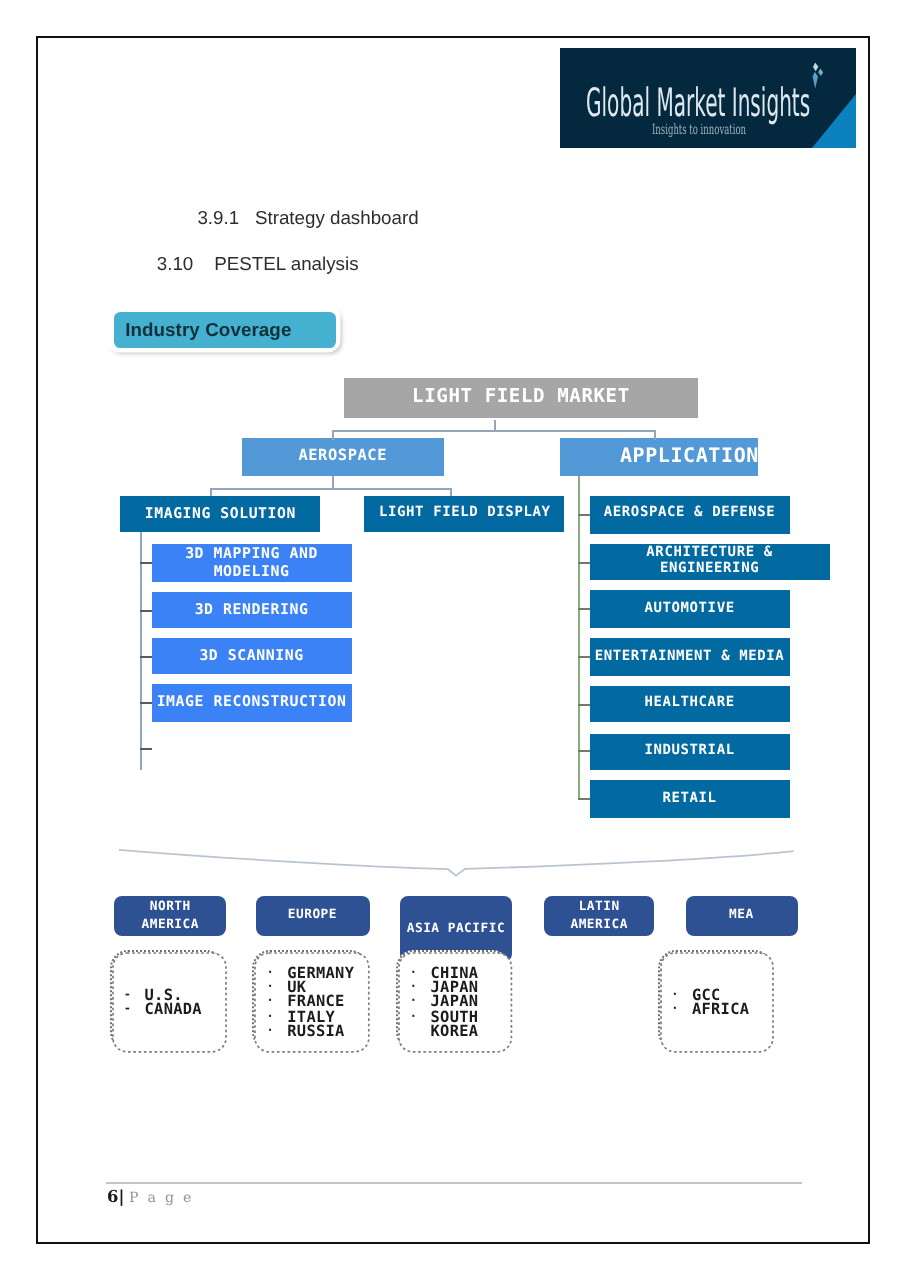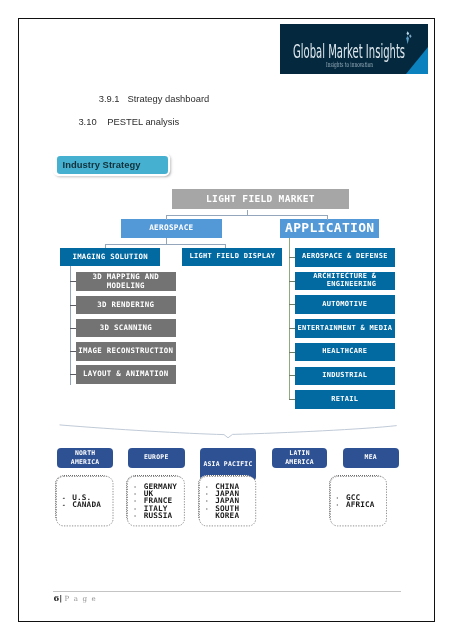--- a/index.html
+++ b/index.html
@@ -7,35 +7,35 @@
   #page{position:absolute;left:17.7px;top:17.7px;width:417.5px;height:604.4px;border:1.5px solid #111;box-sizing:border-box;background:#fff;}
 
   
   .logo{position:absolute;left:261.2px;top:4.9px;width:148.6px;height:50.6px;background:#04293e;overflow:hidden;}
   .logo .tri{position:absolute;right:0;bottom:0;width:0;height:0;border-left:22px solid transparent;border-bottom:27.5px solid #0b82bd;}
   .logo .lname{position:absolute;left:12.9px;top:16.2px;font-family:"DejaVu Sans",sans-serif;font-weight:400;font-size:19.6px;color:#dfe8ee;white-space:nowrap;transform:scale(0.512,1);transform-origin:0 0;}
   .logo .ltag{position:absolute;left:46px;top:37.6px;font-family:"DejaVu Serif",serif;font-size:7px;color:#9eb3c0;white-space:nowrap;transform:scale(0.608,1);transform-origin:0 0;}
   .logo .mark{position:absolute;left:125.4px;top:7.3px;}
 
   
-  .toc{position:absolute;font-family:"Liberation Sans",sans-serif;font-size:9.4px;color:#2d2d2d;white-space:nowrap;}
+  .toc{position:absolute;font-family:"Liberation Sans",sans-serif;font-size:9.4px;color:#2d2d2d;white-space:nowrap;margin-top:10px;}
   .toc .num{display:inline-block;text-align:left;}
 
   
   .badge-wrap{position:absolute;left:35.2px;top:135.2px;width:115.5px;height:20.8px;background:#ffffff;border-radius:5px;box-shadow:0 0 0 1.2px #ffffff, 1.5px 1.5px 2.4px rgba(90,90,90,0.45);}
   .badge{position:absolute;left:2.7px;top:1.8px;width:111px;height:18.3px;background:#45b0d0;border-radius:3.2px;display:flex;align-items:center;justify-content:flex-start;padding-left:6px;box-sizing:border-box;}
   .badge span{font-family:"Liberation Sans",sans-serif;font-weight:bold;font-size:9.4px;color:#11313a;letter-spacing:0.05px;}
 
   
   #chart{position:absolute;left:0;top:0;width:417px;height:604px;}
   .box{position:absolute;display:flex;align-items:center;justify-content:center;text-align:center;box-sizing:border-box;color:#fff;font-family:"DejaVu Sans Mono",monospace;font-weight:bold;letter-spacing:0.3px;line-height:1.12;}
   .grey{background:#a6a6a6;}
   .blue1{background:#5499d7;}
   .green{background:#0369a1;}
-  .blue2{background:#737373;}
+  .blue2{background:#3b82f6;}
   .ln{position:absolute;background:#94a6bb;}
   .lnh{height:0.85px;}
   .lnv{width:0.85px;}
   .lng{background:#8faa80;}
   .tick{background:#5a5a62;}
   .tickg{background:#6e7a62;}
 
   
   .reg-head{position:absolute;background:#2e5193;border-radius:4px;display:flex;align-items:center;justify-content:center;text-align:center;color:#fff;font-family:"DejaVu Sans Mono",monospace;font-weight:bold;font-size:6.4px;letter-spacing:0.25px;line-height:1.45;}
   .reg-body{position:absolute;border:1.1px dotted #6f6f6f;border-radius:9px;box-sizing:border-box;background:#fff;}
@@ -66,32 +66,32 @@
     </svg>
     <div class="lname">Global Market Insights</div>
     <div class="ltag">Insights to innovation</div>
   </div>
 
   <div class="toc" id="toc0" style="left:80px;top:74.5px;"><span class="num" style="width: 28.8px;">3.9.1</span><span>Strategy dashboard</span></div>
   <div class="toc" id="toc1" style="left:59.7px;top:97.5px;"><span class="num" style="width: 28.8px;">3.10</span><span>PESTEL analysis</span></div>
 
   <div class="badge-wrap">
     <div class="badge">
-      <span>Industry Strategy</span>
+      <span>Industry Coverage</span>
     </div>
   </div>
 
   <div id="chart">
       <div class="box grey" style="left: 153.3px; top: 170.5px; width: 177px; height: 20px; font-size: 9.55px;">
         <span style="white-space: pre; display: inline-block;">LIGHT FIELD MARKET</span>
       </div>
       <div class="box blue1" style="left: 102.1px; top: 200.4px; width: 101.2px; height: 18.6px; font-size: 7.7px;">
         <span style="white-space: pre; display: inline-block;">AEROSPACE</span>
       </div>
-      <div class="box blue1" style="left: 261.4px; top: 200.4px; width: 99.4px; height: 18.7px; font-size: 13px;">
+      <div class="box blue1" style="left: 261.4px; top: 200.4px; width: 99.4px; height: 18.7px; font-size: 10px; justify-content: flex-end;">
         <span style="white-space: pre; display: inline-block;">APPLICATION</span>
       </div>
       <div class="box green" style="left: 41.5px; top: 229.3px; width: 100px; height: 18.2px; font-size: 7.35px;">
         <span style="white-space: pre; display: inline-block;">IMAGING SOLUTION</span>
       </div>
       <div class="box green" style="left: 163.7px; top: 229.3px; width: 100px; height: 18.2px; font-size: 7px;">
         <span style="white-space: pre; display: inline-block;">LIGHT FIELD DISPLAY</span>
       </div>
       <div class="box blue2" style="left: 57.2px; top: 253.7px; width: 99.9px; height: 18.8px; font-size: 7.4px;">
         <span style="white-space: pre; display: inline-block;">3D MAPPING AND
@@ -99,27 +99,24 @@
       </div>
       <div class="box blue2" style="left: 57.2px; top: 276.85px; width: 99.9px; height: 18.8px; font-size: 7.4px;">
         <span style="white-space: pre; display: inline-block;">3D RENDERING</span>
       </div>
       <div class="box blue2" style="left: 57.2px; top: 300px; width: 99.9px; height: 18.8px; font-size: 7.4px;">
         <span style="white-space: pre; display: inline-block;">3D SCANNING</span>
       </div>
       <div class="box blue2" style="left: 57.2px; top: 323.15px; width: 99.9px; height: 18.8px; font-size: 7.4px;">
         <span style="white-space: pre; display: inline-block;">IMAGE RECONSTRUCTION</span>
       </div>
-      <div class="box blue2" style="left: 57.2px; top: 346.3px; width: 99.9px; height: 18.8px; font-size: 7.4px;">
-        <span style="white-space: pre; display: inline-block;">LAYOUT &amp; ANIMATION</span>
-      </div>
       <div class="box green" style="left: 276.1px; top: 229.3px; width: 100px; height: 18.6px; font-size: 7px;">
         <span style="white-space: pre; display: inline-block;">AEROSPACE &amp; DEFENSE</span>
       </div>
-      <div class="box green" style="left: 276.1px; top: 253.02px; width: 100px; height: 18.6px; font-size: 7px; text-align: right;">
+      <div class="box green" style="left: 276.1px; top: 253.02px; width: 120px; height: 18.6px; font-size: 7px;">
         <span style="white-space: pre; display: inline-block;">ARCHITECTURE &amp;
 ENGINEERING</span>
       </div>
       <div class="box green" style="left: 276.1px; top: 276.74px; width: 100px; height: 18.6px; font-size: 7px;">
         <span style="white-space: pre; display: inline-block;">AUTOMOTIVE</span>
       </div>
       <div class="box green" style="left: 276.1px; top: 300.46px; width: 100px; height: 18.6px; font-size: 7px;">
         <span style="white-space: pre; display: inline-block;">ENTERTAINMENT &amp; MEDIA</span>
       </div>
       <div class="box green" style="left: 276.1px; top: 324.18px; width: 100px; height: 18.6px; font-size: 7px;">

